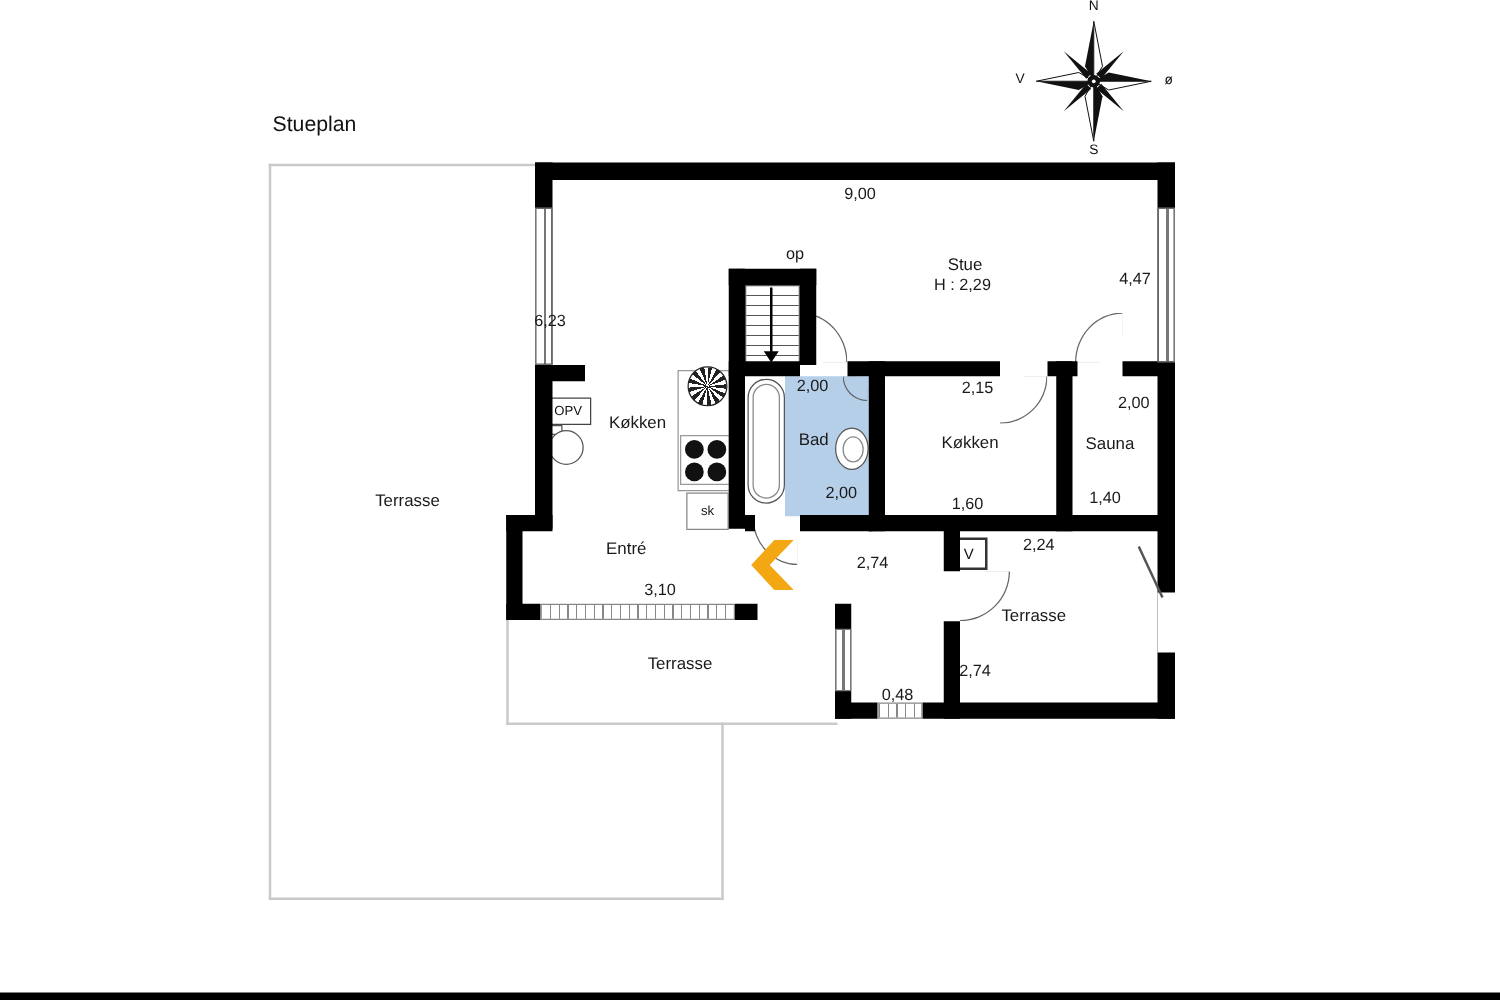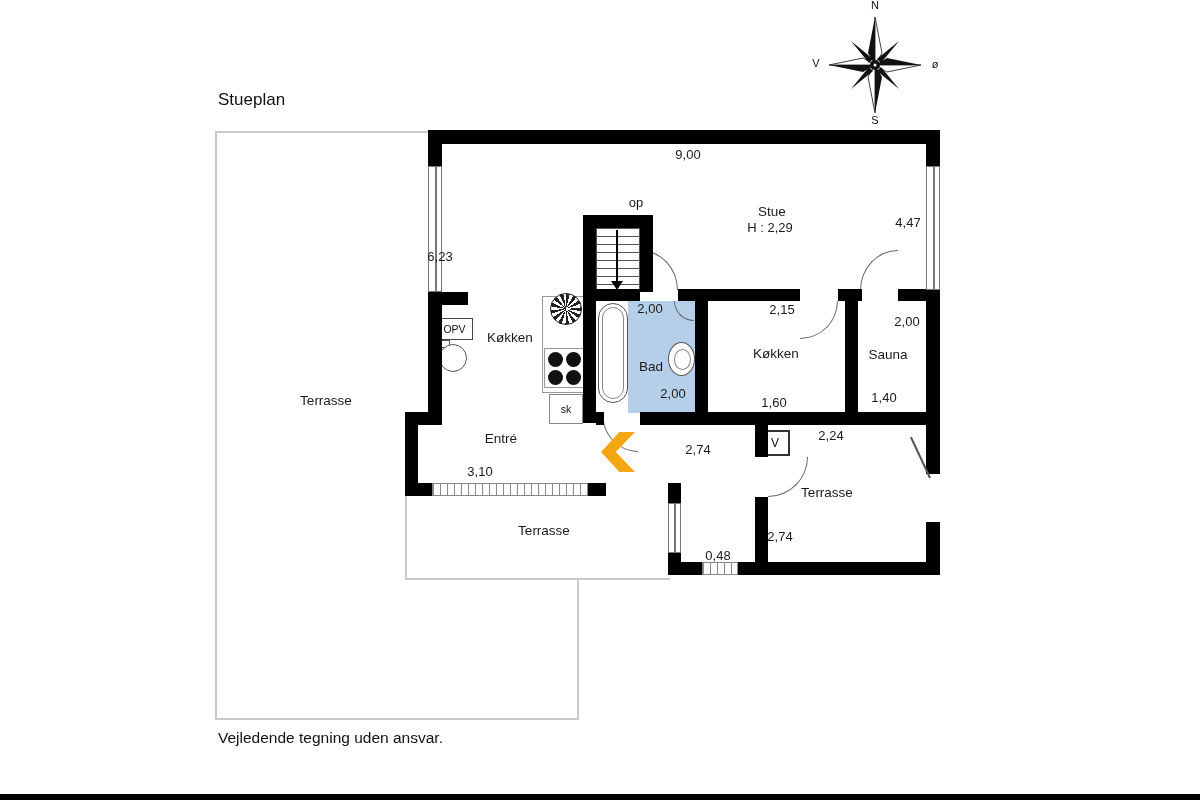--- a/index.html
+++ b/index.html
@@ -114,41 +114,41 @@
   <div class="thresh" style="left:432px;top:483px;width:156px;height:13px"></div>
   <div class="thresh" style="left:702px;top:562px;width:36px;height:13px"></div>
   <div style="position:absolute;left:926px;top:474px;width:14px;height:48px;background:#fff"></div>
   <div class="leaf" style="left:885px;top:477px;width:45px;transform:rotate(65deg)"></div>
 
   <div class="chev" style="left:598px;top:432px;width:37px;height:40px"></div>
 
   <span class="lbl room" style="left:772px;top:204px">Stue</span>
   <span class="lbl" style="left:770px;top:220px">H : 2,29</span>
   <span class="lbl room" style="left:510px;top:330px">Køkken</span>
-  <span class="lbl room" style="left:651px;top:359px">Bad</span>
+  <span class="lbl room" style="left:651px;top:344px">Bad</span>
   <span class="lbl room" style="left:776px;top:346px">Køkken</span>
   <span class="lbl room" style="left:888px;top:347px">Sauna</span>
   <span class="lbl room" style="left:827px;top:485px">Terrasse</span>
   <span class="lbl room" style="left:501px;top:431px">Entré</span>
   <span class="lbl room" style="left:326px;top:393px">Terrasse</span>
   <span class="lbl room" style="left:544px;top:523px">Terrasse</span>
   <span class="lbl" style="left:636px;top:195px">op</span>
 
   <span class="lbl" style="left:688px;top:147px">9,00</span>
   <span class="lbl" style="left:440px;top:249px">6,23</span>
   <span class="lbl" style="left:908px;top:215px">4,47</span>
   <span class="lbl" style="left:650px;top:301px">2,00</span>
   <span class="lbl" style="left:782px;top:302px">2,15</span>
   <span class="lbl" style="left:907px;top:314px">2,00</span>
   <span class="lbl" style="left:673px;top:386px">2,00</span>
   <span class="lbl" style="left:774px;top:395px">1,60</span>
   <span class="lbl" style="left:884px;top:390px">1,40</span>
   <span class="lbl" style="left:831px;top:428px">2,24</span>
   <span class="lbl" style="left:698px;top:442px">2,74</span>
-  <span class="lbl" style="left:480px;top:464px">3,10</span>
+  <span class="lbl" style="left:528px;top:464px">3,10</span>
   <span class="lbl" style="left:780px;top:529px">2,74</span>
   <span class="lbl" style="left:718px;top:548px">0,48</span>
 
   <div style="position:absolute;left:800px;top:2px;width:150px;height:126px">
     <svg width="150" height="126" viewBox="0 0 150 126">
       <polygon points="75,15 68,51 75,63" fill="#111"></polygon>
       <polygon points="75,15 82,51 75,63" fill="#fff" stroke="#111" stroke-width="0.8"></polygon>
       <polygon points="121,63 87,56 75,63" fill="#111"></polygon>
       <polygon points="121,63 87,70 75,63" fill="#fff" stroke="#111" stroke-width="0.8"></polygon>
       <polygon points="75,111 82,75 75,63" fill="#111"></polygon>
@@ -162,16 +162,15 @@
       <circle cx="75" cy="63" r="5" fill="#111"></circle>
       <circle cx="75" cy="63" r="1.5" fill="#fff"></circle>
     </svg>
     <span class="cmp-lbl" style="left:75px;top:-3px">N</span>
     <span class="cmp-lbl" style="left:75px;top:112px">S</span>
     <span class="cmp-lbl" style="left:16px;top:55px">V</span>
     <span class="cmp-lbl" style="left:135px;top:56px">ø</span>
   </div>
 
   <span class="title">Stueplan</span>
-  <span class="disclaimer">Vejledende tegning uden ansvar.</span>
 
   <div class="w" style="left:0;top:794px;width:1200px;height:6px"></div>
 </div>
 
 </body></html>

